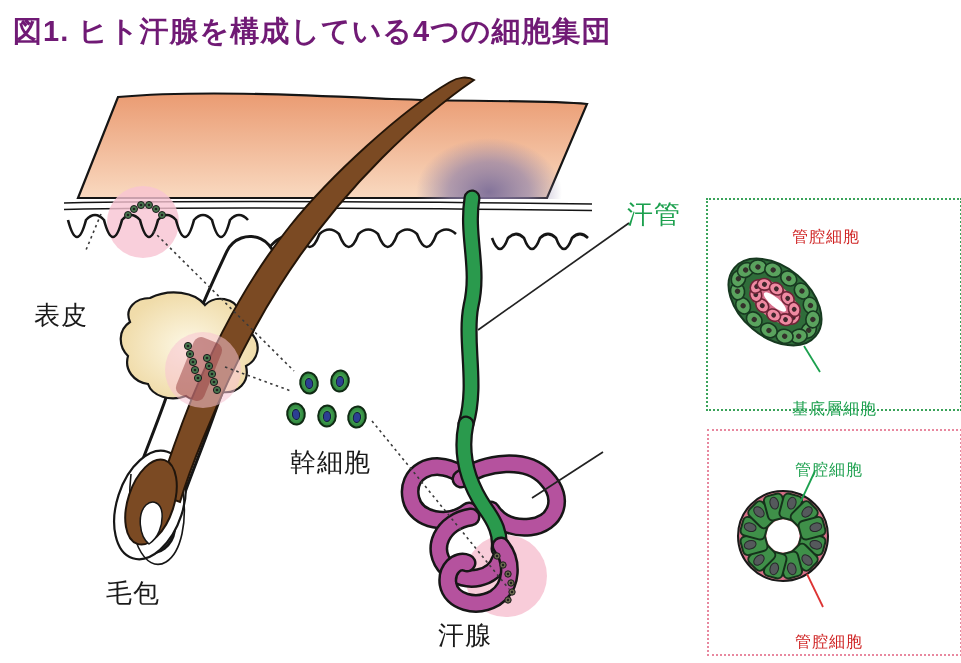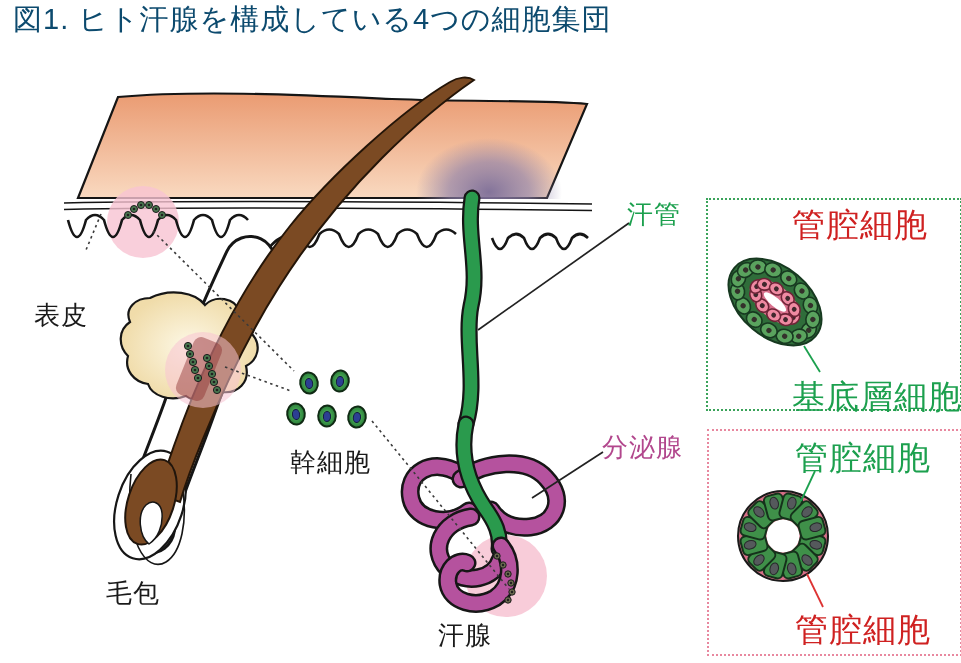--- a/index.html
+++ b/index.html
@@ -1,28 +1,28 @@
 <!DOCTYPE html>
 <html><head>
 <meta charset="utf-8">
 <style>
   html,body{margin:0;padding:0;background:#ffffff;}
   .stage{position:relative;width:961px;height:663px;background:#fff;overflow:hidden;
          font-family:"Liberation Sans","DejaVu Sans",sans-serif;}
   .art{position:absolute;left:0;top:0;}
-  .title{position:absolute;left:13px;top:0;font-size:29px;font-weight:400;
-         letter-spacing:1px;color:#0c4a6e;}
+  .title{position:absolute;left:13px;top:12px;font-size:29px;font-weight:700;
+         letter-spacing:1px;color:#701a75;}
   .lbl{position:absolute;font-size:26px;font-weight:500;color:#1a1a1a;letter-spacing:1px;white-space:nowrap;}
   .lbl.green{color:#1ca04e;}
   .lbl.red{color:#cf2121;}
   .lbl.magenta{color:#b2478d;}
   .box{position:absolute;background:#fff;}
   .box1{left:706px;top:198px;width:252px;height:209px;border:2px dotted #3aa35a;}
   .box2{left:707px;top:429px;width:251px;height:223px;border:2px dotted #e8889f;}
-  .box .lbl{font-size:33px;}
+  .box .lbl{font-size:16px;margin-top:24px;}
   .box svg{position:absolute;left:0;top:0;}
 </style>
 </head>
 <body>
 
 <div class="stage">
 
   <div class="title">図1. ヒト汗腺を構成している4つの細胞集団</div>
 
   <svg class="art" width="961" height="663" viewBox="0 0 961 663">
@@ -184,21 +184,20 @@
       <path d="M478,330 L629,223"></path>
       <path d="M532,498 L603,452"></path>
     </g>
   </svg>
 
   <div class="lbl" style="left:34px;top:250px;margin-top:48px;">表皮</div>
   <div class="lbl" style="left:106px;top:576px;">毛包</div>
   <div class="lbl" style="left:290px;top:445px;">幹細胞</div>
   <div class="lbl" style="left:422px;top:618px;margin-left:16px;">汗腺</div>
   <div class="lbl green" style="left:627px;top:197px;">汗管</div>
-  <div class="lbl magenta" style="left:602px;top:430px;">分泌腺</div>
 
   <div class="box box1">
     <svg width="252" height="209" viewBox="0 0 252 209">
       <g transform="rotate(40 67 102)">
         <ellipse cx="67" cy="102" rx="53" ry="35" fill="#2f6d3a" stroke="#173920" stroke-width="2"></ellipse>
         <g id="duct-outer-cells">
             <ellipse cx="111" cy="102" rx="8.5" ry="7" fill="#5aa35e" stroke="#173920" stroke-width="1.6" transform="rotate(90 111 102)"></ellipse>
             <circle cx="111" cy="102" r="2.6" fill="#34302b"></circle>
             <ellipse cx="107.19600013627444" cy="112.9818893630466" rx="8.5" ry="7" fill="#5aa35e" stroke="#173920" stroke-width="1.6" transform="rotate(125.96305699878285 107.19600013627444 112.9818893630466)"></ellipse>
             <circle cx="107.19600013627444" cy="112.9818893630466" r="2.6" fill="#34302b"></circle>

